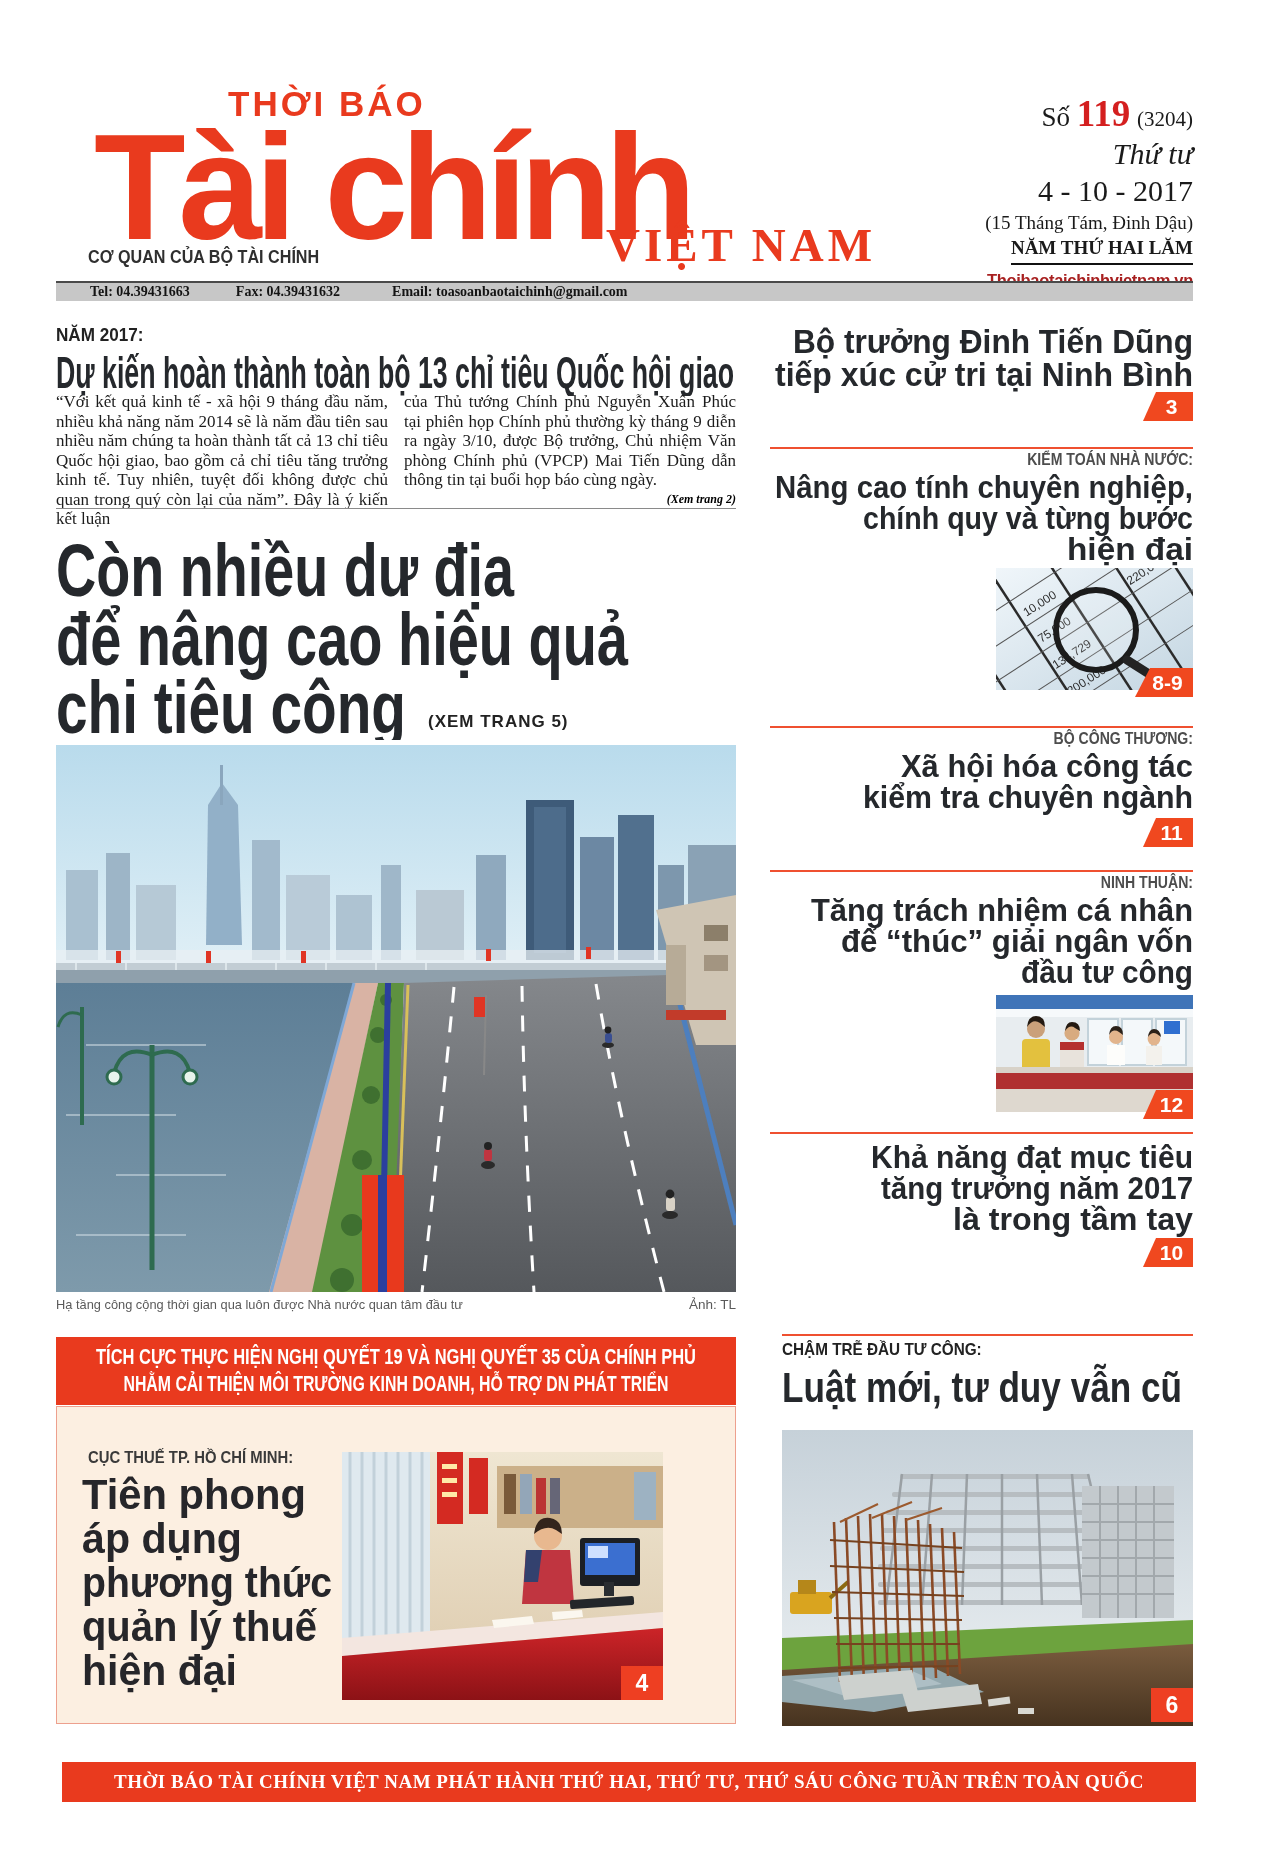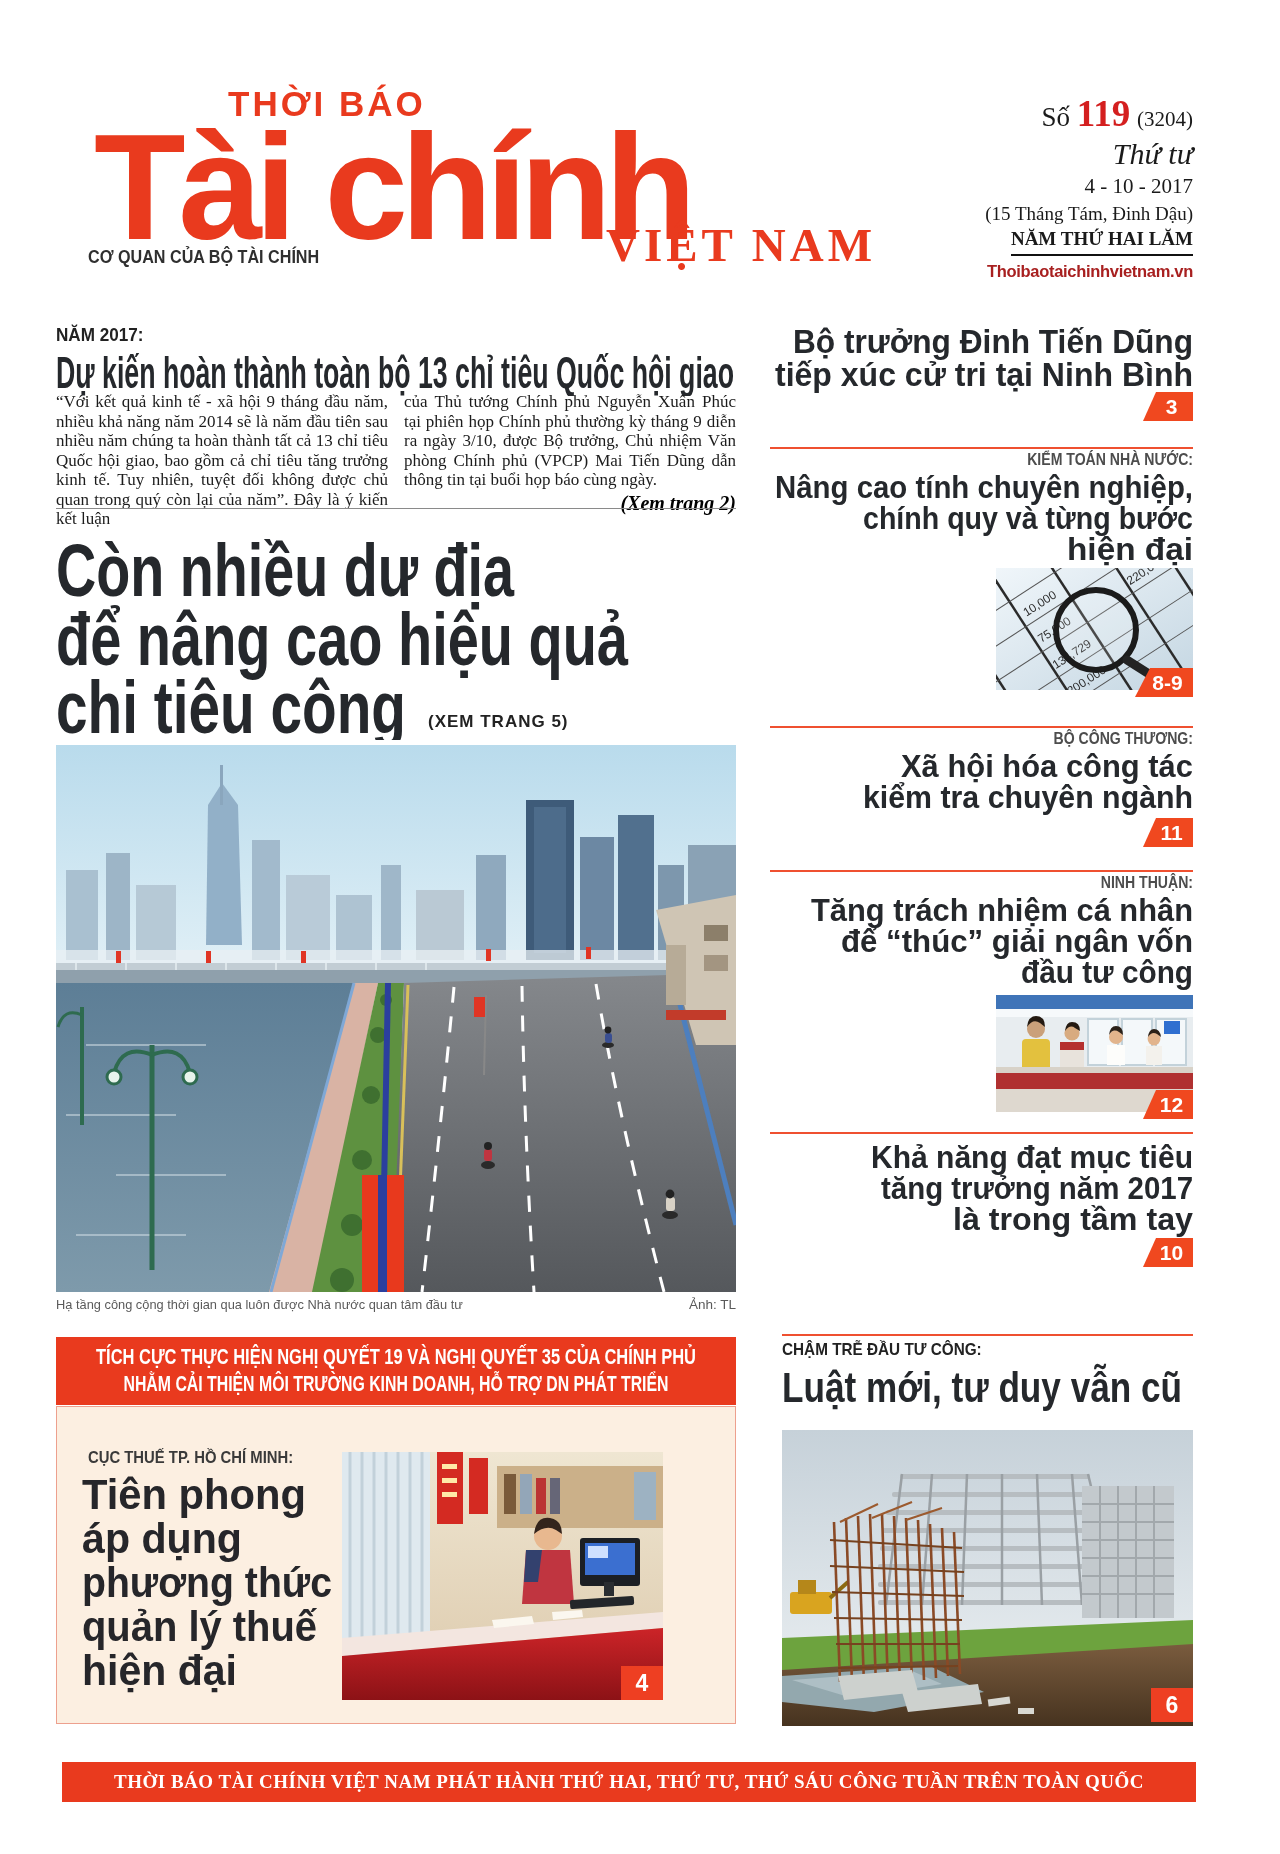--- a/index.html
+++ b/index.html
@@ -11,28 +11,28 @@
   .title{left:94px;top:112px;font-weight:bold;font-size:150px;line-height:1;letter-spacing:-7px;color:#e93a1e;}
   .region{left:606px;top:218px;font-family:"Liberation Serif",serif;font-weight:bold;font-size:47px;letter-spacing:4px;color:#e93a1e;}
   .agency{left:88px;top:246px;font-weight:bold;font-size:19px;color:#2f2f2f;transform:scaleX(.85);transform-origin:left top;white-space:nowrap;}
   .contactbar{left:56px;top:281px;width:1137px;height:18px;background:#c7c7c7;border-top:2px solid #4a4a4a;
               display:flex;align-items:center;padding-left:0;}
   .contactbar div{font-family:"Liberation Serif",serif;font-weight:bold;font-size:14px;color:#141414;white-space:nowrap;}
   .c-tel{margin-left:34px;} .c-fax{margin-left:46px;} .c-email{margin-left:52px;}
   .issue{right:87px;top:92px;text-align:right;font-family:"Liberation Serif",serif;color:#1a1a1a;}
   .issue-l1{font-size:27px;} .issue-l1 .num{font-size:37px;font-weight:bold;color:#d41f1f;} .issue-l1 .code{font-size:21px;}
   .issue-l2{font-size:30px;font-style:italic;margin-top:2px;}
-  .issue-l3{font-size:21px;margin-top:3px;}
+  .issue-l3{font-size:30px;margin-top:3px;}
   .issue-l4{font-size:19px;margin-top:4px;margin-left:17px;}
   .issue-l5{font-size:19px;font-weight:bold;margin-top:3px;display:inline-block;border-bottom:2px solid #111;padding-bottom:4px;}
   .issue-l6{font-family:"Liberation Sans",sans-serif;font-size:16.5px;font-weight:bold;color:#a82020;margin-top:6px;letter-spacing:-.3px;}
   
   .kicker{font-weight:bold;font-size:19px;color:#222;transform:scaleX(.9);transform-origin:left top;white-space:nowrap;}
   .body-col{font-family:"Liberation Serif",serif;font-size:17px;line-height:19.5px;color:#1c1c1c;text-align:justify;}
-  .see-italic{font-family:"Liberation Serif",serif;font-weight:bold;font-style:italic;font-size:20px;text-align:right;margin-top:2px;}
+  .see-italic{font-family:"Liberation Serif",serif;font-weight:bold;font-style:italic;font-size:12px;text-align:right;margin-top:2px;}
   .rule-gray{height:1px;background:#8a8a8a;}
   
   .caption{font-size:13.5px;color:#5a5a5a;transform:scaleX(.95);transform-origin:left top;white-space:nowrap;}
   .credit{font-size:13.5px;color:#5a5a5a;}
   .banner{left:56px;top:1337px;width:680px;height:68px;background:#e93a1e;}
   .beige{left:56px;top:1406px;width:680px;height:318px;background:#fcefe1;border:1px solid #eda08e;box-sizing:border-box;}
   .footerbar{left:62px;top:1762px;width:1134px;height:40px;background:#e93a1e;color:#fff;
              font-family:"Liberation Serif",serif;font-weight:bold;font-size:19px;letter-spacing:.5px;
              display:flex;align-items:center;justify-content:center;}
   
@@ -62,20 +62,25 @@
       <span class="num">119</span>
       <span class="code">(3204)</span>
     </div>
     <div class="issue-l2">Thứ tư</div>
     <div class="issue-l3">4 - 10 - 2017</div>
     <div class="issue-l4">(15 Tháng Tám, Đinh Dậu)</div>
     <div><span class="issue-l5">NĂM THỨ HAI LĂM</span></div>
     <div class="issue-l6">Thoibaotaichinhvietnam.vn</div>
   </div>
 
+  <div class="abs contactbar">
+    <div class="c-tel">Tel: 04.39431663</div>
+    <div class="c-fax">Fax: 04.39431632</div>
+    <div class="c-email">Email: toasoanbaotaichinh@gmail.com</div>
+  </div>
 
   <div class="abs kicker" style="left:56px;top:324px;">NĂM 2017:</div>
   <svg class="abs" style="left:56px;top:346px;" width="680" height="50">
     <text x="0" y="42" font-size="45" font-weight="bold" fill="#25282c" textLength="678" lengthAdjust="spacingAndGlyphs">Dự kiến hoàn thành toàn bộ 13 chỉ tiêu Quốc hội giao</text>
   </svg>
   <div class="abs body-col" style="left:56px;top:392px;width:332px;">“Với kết quả kinh tế - xã hội 9 tháng đầu năm, nhiều khả năng năm 2014 sẽ là năm đầu tiên sau nhiều năm chúng ta hoàn thành tất cả 13 chỉ tiêu Quốc hội giao, bao gồm cả chỉ tiêu tăng trưởng kinh tế. Tuy nhiên, tuyệt đối không được chủ quan trong quý còn lại của năm”. Đây là ý kiến kết luận</div>
   <div class="abs" style="left:404px;top:392px;width:332px;">
     <div class="body-col">của Thủ tướng Chính phủ Nguyễn Xuân Phúc tại phiên họp Chính phủ thường kỳ tháng 9 diễn ra ngày 3/10, được Bộ trưởng, Chủ nhiệm Văn phòng Chính phủ (VPCP) Mai Tiến Dũng dẫn thông tin tại buổi họp báo cùng ngày.</div>
     <div class="see-italic">(Xem trang 2)</div>
   </div>

